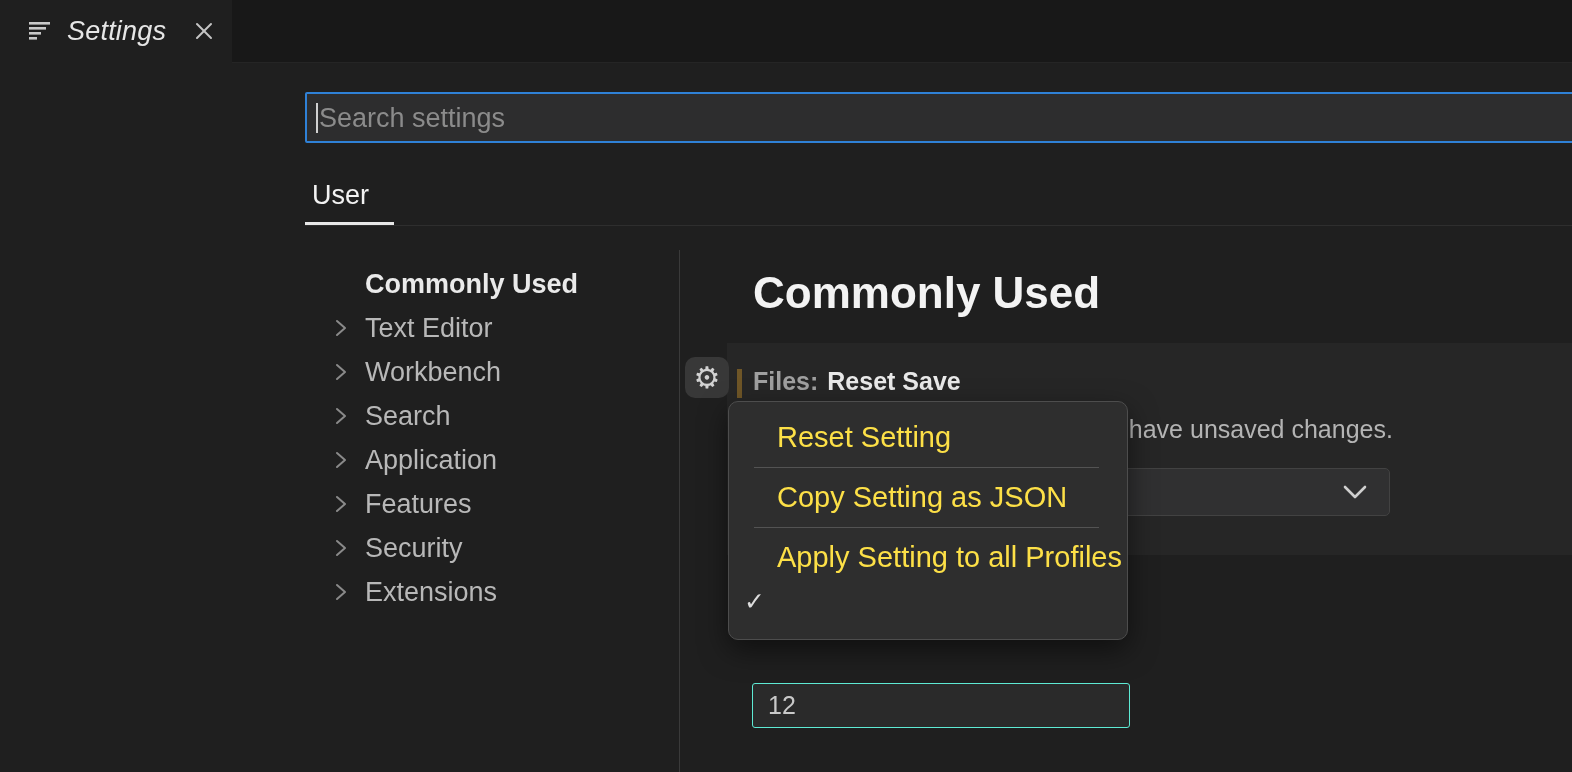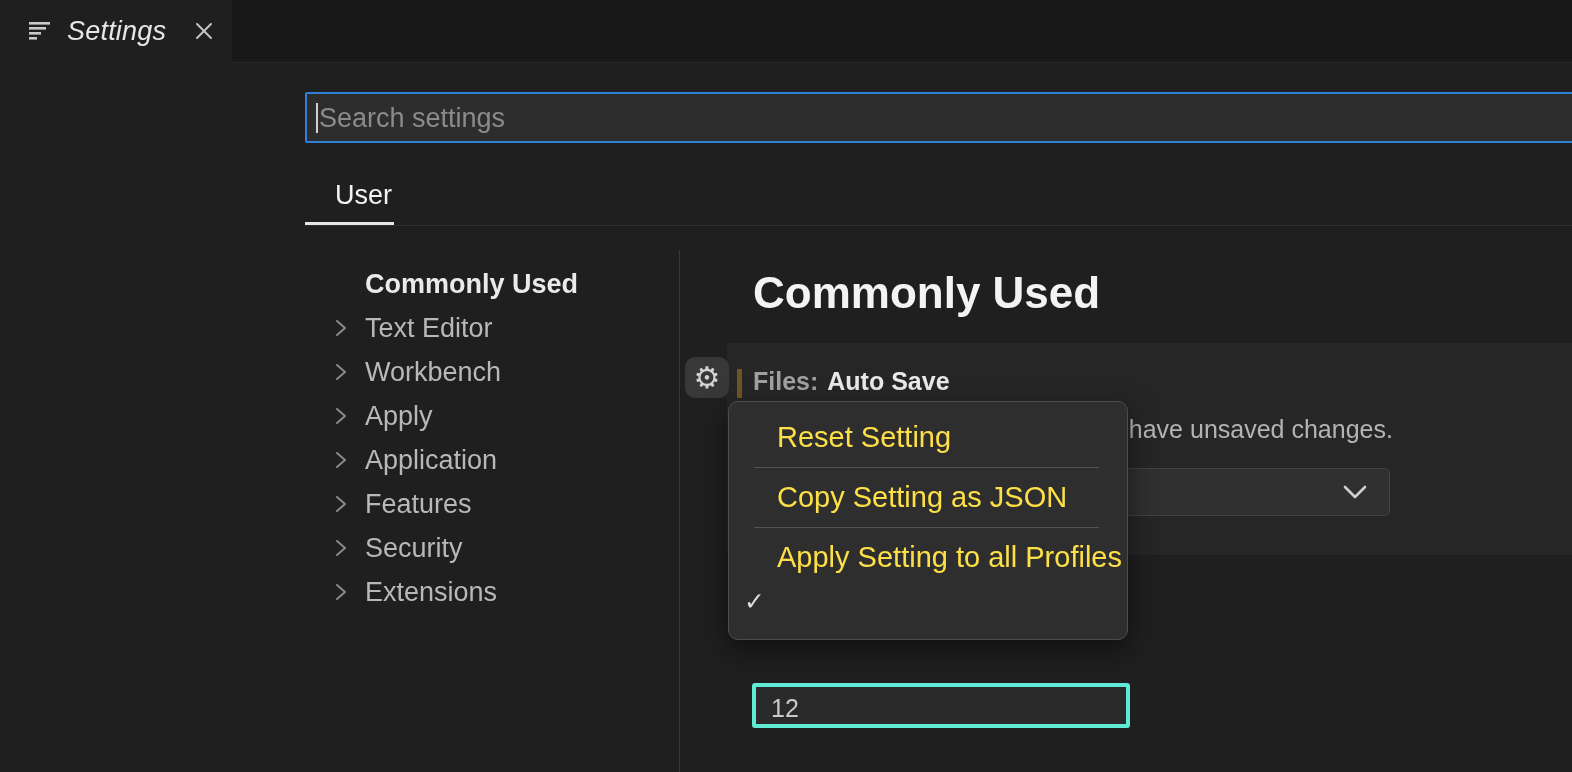--- a/index.html
+++ b/index.html
@@ -16,21 +16,21 @@
   .editor-tab{position:absolute;left:0;top:0;width:232px;height:63px;background:#1f1f1f;display:flex;align-items:center;}
   .tab-icon{margin-left:29px;display:flex;align-items:center;}
   .tab-title{margin-left:15px;font-size:27px;color:#e6e6e6;letter-spacing:.2px;font-style:italic;}
   .tab-close{position:absolute;left:190px;top:17px;width:28px;height:28px;display:flex;align-items:center;justify-content:center;border-radius:6px;cursor:pointer;}
   
   .search-box{position:absolute;left:305px;top:92px;width:1290px;height:47px;background:#2d2d2e;border:2px solid #2f81d7;border-radius:2px;}
   .search-box input{position:absolute;left:10px;top:0;width:1200px;height:47px;background:transparent;border:none;outline:none;color:#cccccc;font-size:27px;font-family:inherit;}
   .search-box input::placeholder{color:#8b8b8b;}
   .caret{position:absolute;left:9px;top:9px;width:2px;height:30px;background:#d0d0d0;}
   
-  .scope-tab-label{position:absolute;left:335px;top:180px;font-size:27px;color:#f2f2f2;}
+  .scope-tab-label{position:absolute;left:312px;top:180px;font-size:27px;color:#f2f2f2;}
   .scope-underline{position:absolute;left:305px;top:222px;width:89px;height:3px;background:#e7e7e7;}
   .scope-divider{position:absolute;left:305px;top:225px;width:1267px;height:1px;background:#2e2e2e;}
   
   .vert-divider{position:absolute;left:679px;top:250px;width:1px;height:522px;background:#3a3a3a;}
   .toc{position:absolute;left:305px;top:262px;width:374px;}
   .toc-row{height:44px;display:flex;align-items:center;cursor:pointer;}
   .toc-chevron{width:30px;margin-left:30px;display:flex;align-items:center;}
   .toc-label{font-size:27px;color:#b8b8b8;}
   .toc-row.selected .toc-label{color:#eaeaea;font-weight:bold;}
   .toc-row.selected{padding-left:60px;}
@@ -39,21 +39,21 @@
   .setting-row{position:absolute;left:727px;top:343px;width:845px;height:212px;background:#262626;}
   .mod-bar{position:absolute;left:10px;top:26px;width:5px;height:29px;background:#6f5627;}
   .setting-title{position:absolute;left:26px;top:24px;font-size:25px;white-space:nowrap;}
   .setting-cat{color:#a0a0a0;font-weight:600;margin-right:9px;}
   .setting-name{color:#e9e9e9;font-weight:bold;}
   .setting-desc{position:absolute;left:28px;top:72px;font-size:25px;color:#b4b4b4;white-space:nowrap;}
   .setting-select{position:absolute;left:28px;top:125px;width:633px;height:46px;background:#303031;border:1px solid #424242;border-radius:5px;cursor:pointer;}
   .select-chevron{position:absolute;right:22px;top:16px;}
   .gear-btn{position:absolute;left:685px;top:357px;width:44px;height:41px;border-radius:10px;background:#383838;display:flex;align-items:center;justify-content:center;cursor:pointer;}
   .gear-glyph{font-size:30px;color:#d2d2d2;line-height:1;font-family:"DejaVu Sans",sans-serif;}
-  .num-input{position:absolute;left:752px;top:683px;width:378px;height:45px;background:#2a2a2a;border:4px solid #5eead4;border-radius:3px;box-sizing:border-box;}
+  .num-input{position:absolute;left:752px;top:683px;width:378px;height:45px;background:#2a2a2a;border:1px solid #5eead4;border-radius:3px;box-sizing:border-box;}
   .num-input input{width:340px;height:41px;margin-left:13px;background:transparent;border:none;outline:none;color:#c9c9c9;font-size:25px;font-family:inherit;}
   
   .context-menu{position:absolute;left:728px;top:401px;width:400px;background:#2e2e2e;border:1px solid #4d4d4d;border-radius:10px;box-shadow:0 10px 28px rgba(0,0,0,.5);padding:13px 0 14px 0;box-sizing:border-box;z-index:10;}
   .menu-item{position:relative;height:45px;display:flex;align-items:center;padding-left:48px;cursor:pointer;}
   .menu-item .mi-label{font-size:29px;color:#fde047;white-space:nowrap;}
   .menu-check{position:absolute;left:15px;top:7px;font-size:25px;color:#dddddd;}
   .menu-sep{height:1px;background:#535353;margin:7px 28px 7px 25px;}
 </style>
 </head>
 <body>
@@ -106,21 +106,21 @@
         </svg>
       </span>
     <span class="toc-label">Workbench</span>
   </div>
   <div class="toc-row">
     <span class="toc-chevron">
         <svg width="13" height="20" viewBox="0 0 13 20">
           <polyline points="2,3 10,10 2,17" stroke="#8a8a8a" stroke-width="2" fill="none" stroke-linecap="round" stroke-linejoin="round"></polyline>
         </svg>
       </span>
-    <span class="toc-label">Apply</span>
+    <span class="toc-label">Search</span>
   </div>
   <div class="toc-row">
     <span class="toc-chevron">
         <svg width="13" height="20" viewBox="0 0 13 20">
           <polyline points="2,3 10,10 2,17" stroke="#8a8a8a" stroke-width="2" fill="none" stroke-linecap="round" stroke-linejoin="round"></polyline>
         </svg>
       </span>
     <span class="toc-label">Application</span>
   </div>
   <div class="toc-row">
@@ -147,21 +147,21 @@
       </span>
     <span class="toc-label">Extensions</span>
   </div>
 </div>
 
 <div class="main-heading">Commonly Used</div>
 
 <div class="setting-row">
   <div class="mod-bar"></div>
   <div class="setting-title">
-    <span class="setting-cat">Files:</span><span class="setting-name">Auto Save</span>
+    <span class="setting-cat">Files:</span><span class="setting-name">Reset Save</span>
   </div>
   <div class="setting-desc">Controls auto save of editors that have unsaved changes.</div>
   <div class="setting-select">
     <span class="select-chevron">
       <svg width="24" height="15" viewBox="0 0 24 15">
           <polyline points="2,2 12,12 22,2" stroke="#cfcfcf" stroke-width="2.6" fill="none" stroke-linecap="round" stroke-linejoin="round"></polyline>
         </svg>
     </span>
   </div>
 </div>

